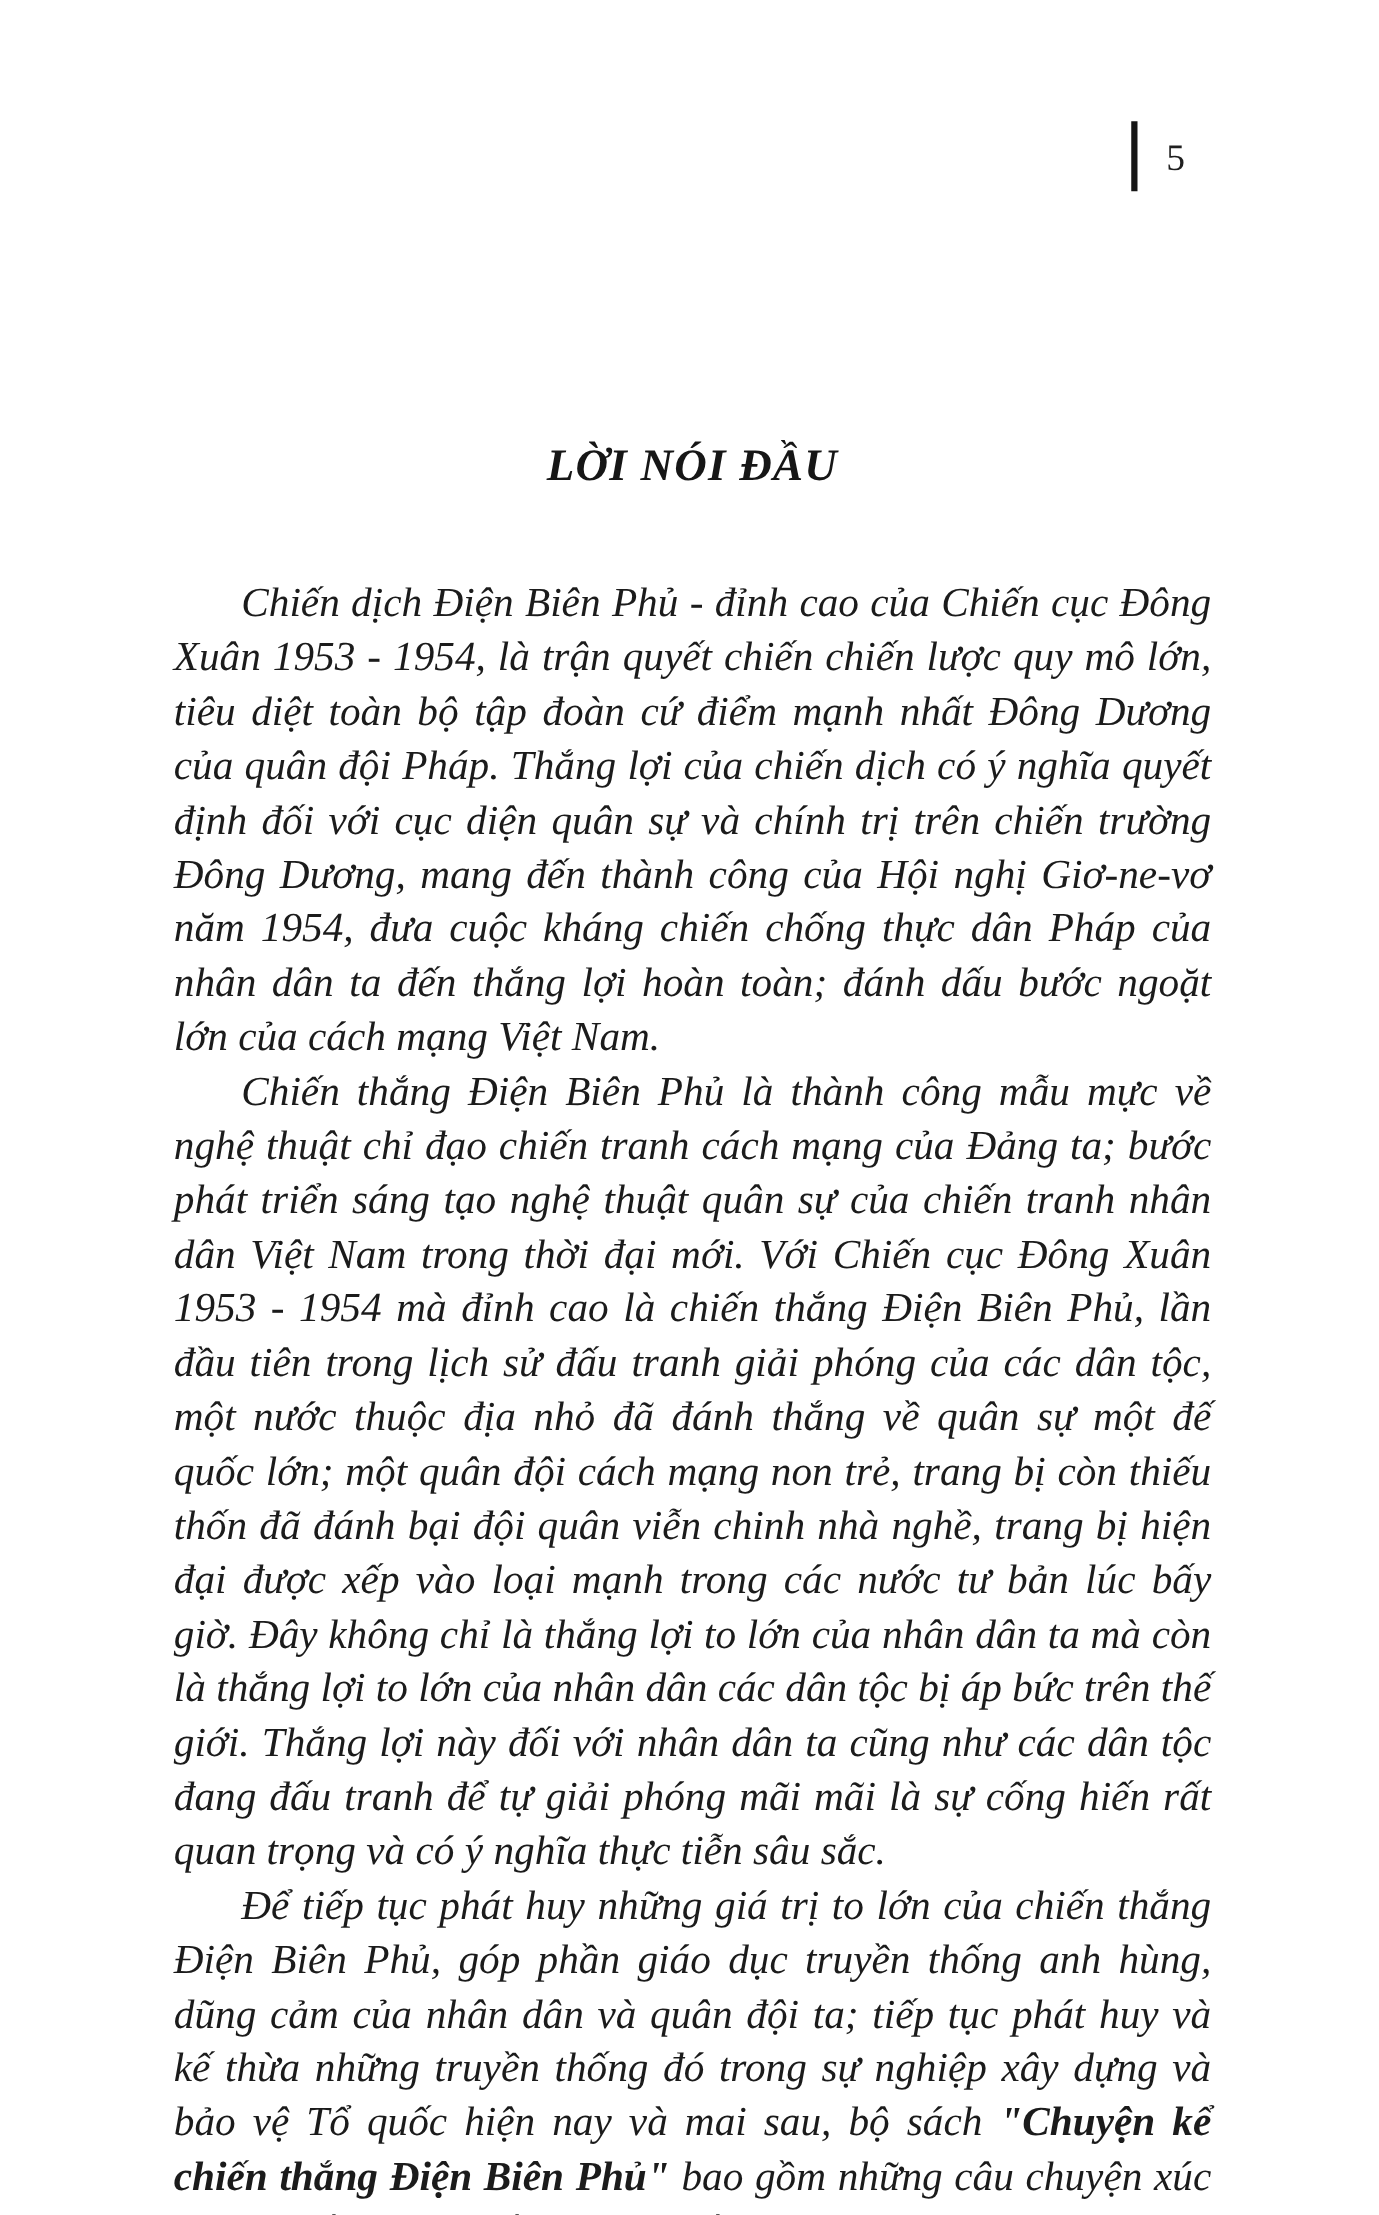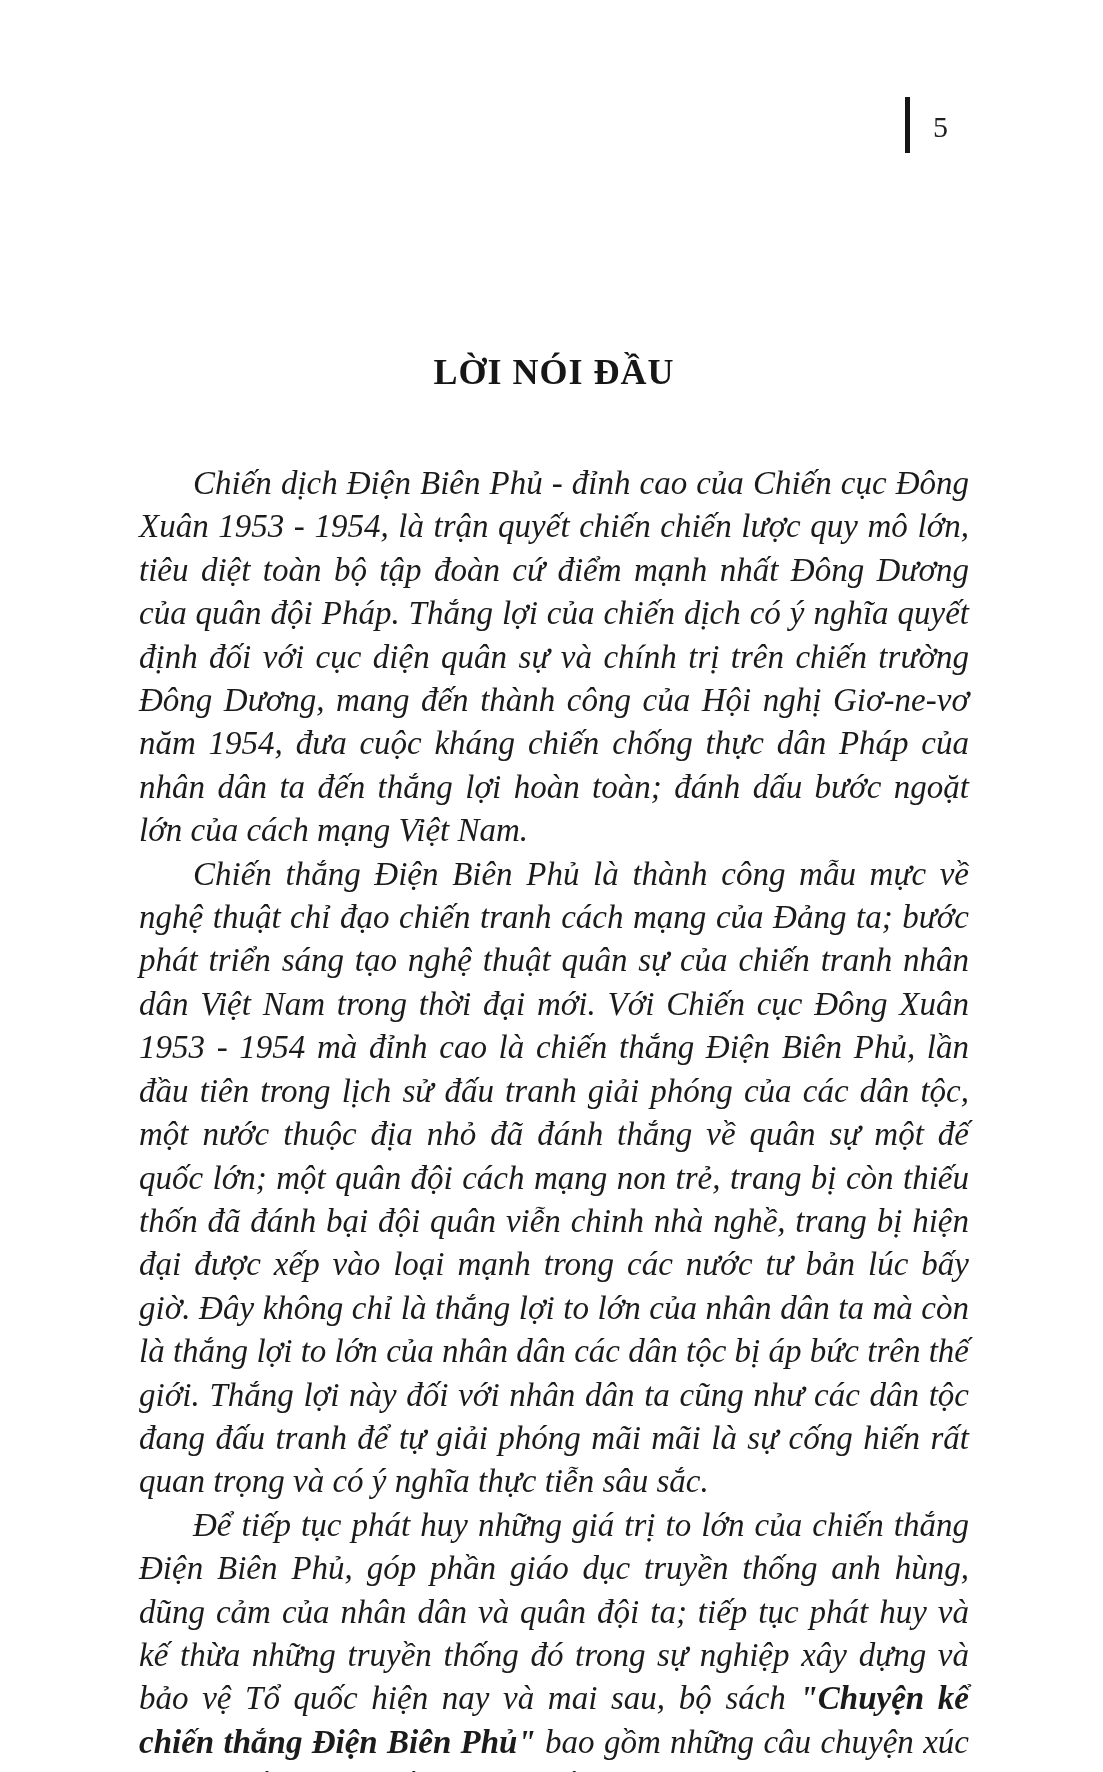--- a/index.html
+++ b/index.html
@@ -37,20 +37,21 @@
   }
   .page-title {
     position: absolute;
     left: 139px;
     top: 347px;
     width: 830px;
     margin: 0;
     text-align: center;
     font-size: 36px;
     line-height: 50px;
+    font-style: italic;
     font-weight: bold;
     letter-spacing: 1px;
     color: #161616;
   }
   .content {
     position: absolute;
     left: 139px;
     top: 462px;
     width: 830px;
     font-style: italic;

